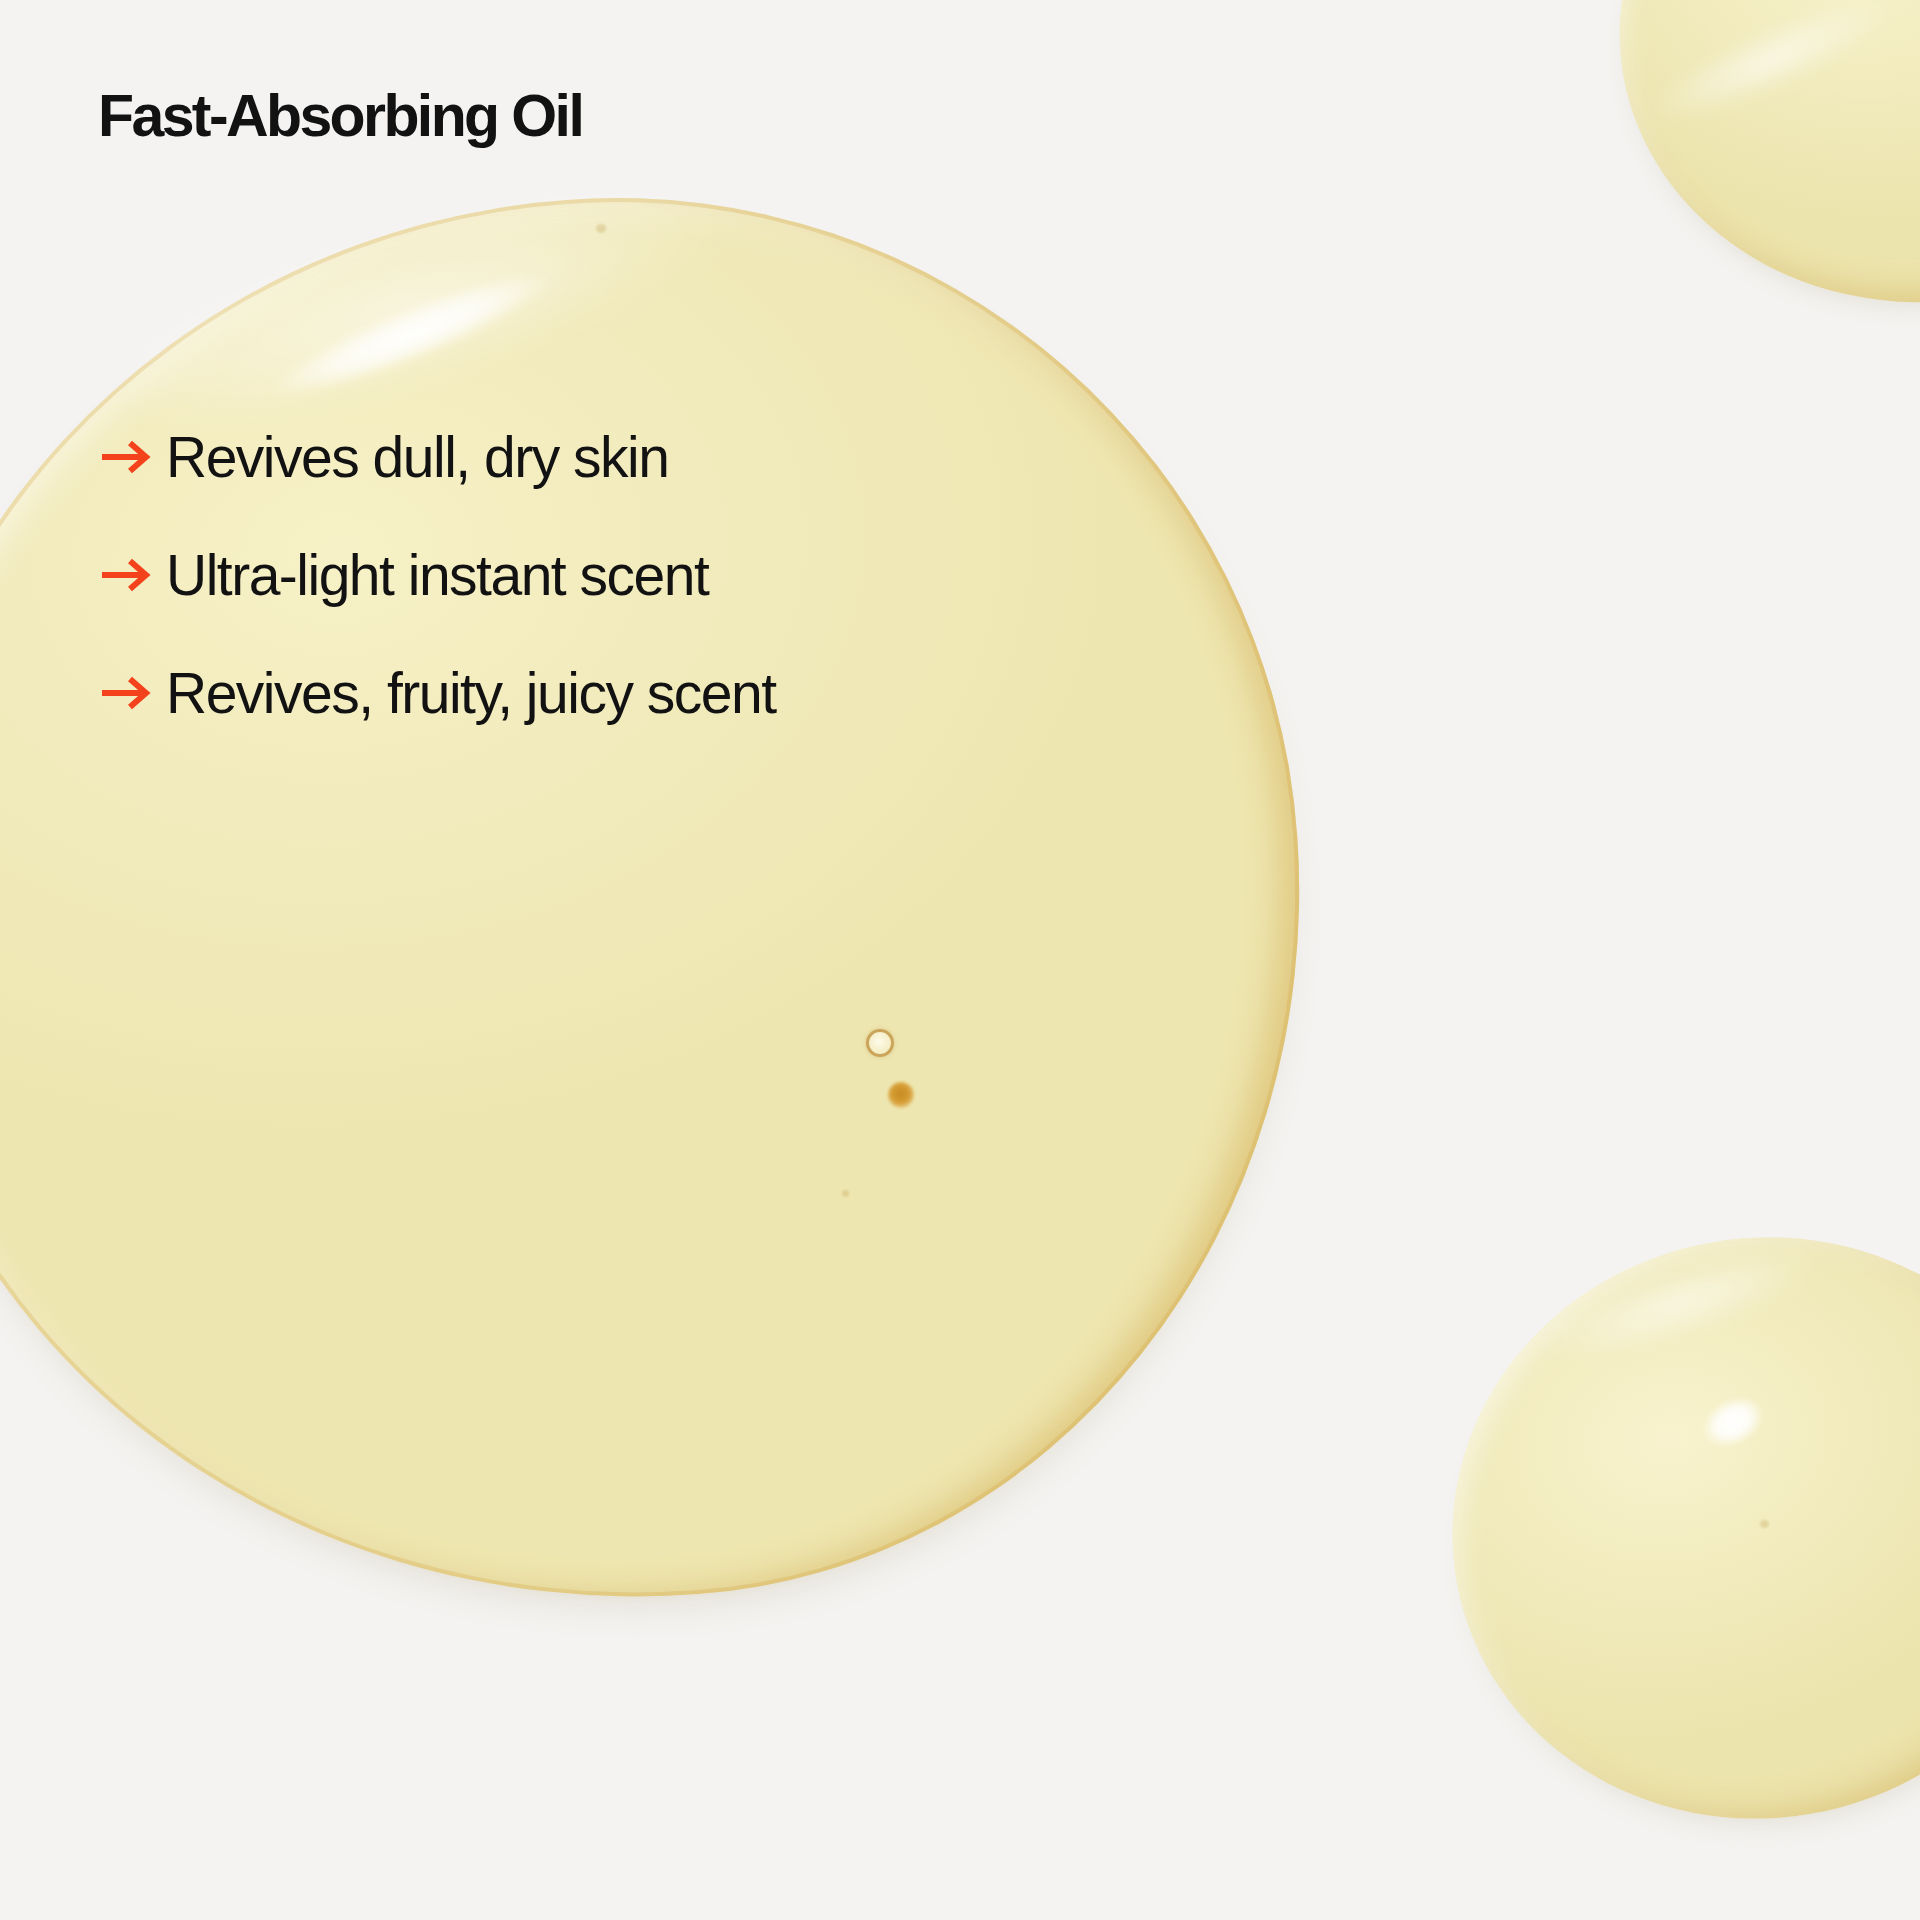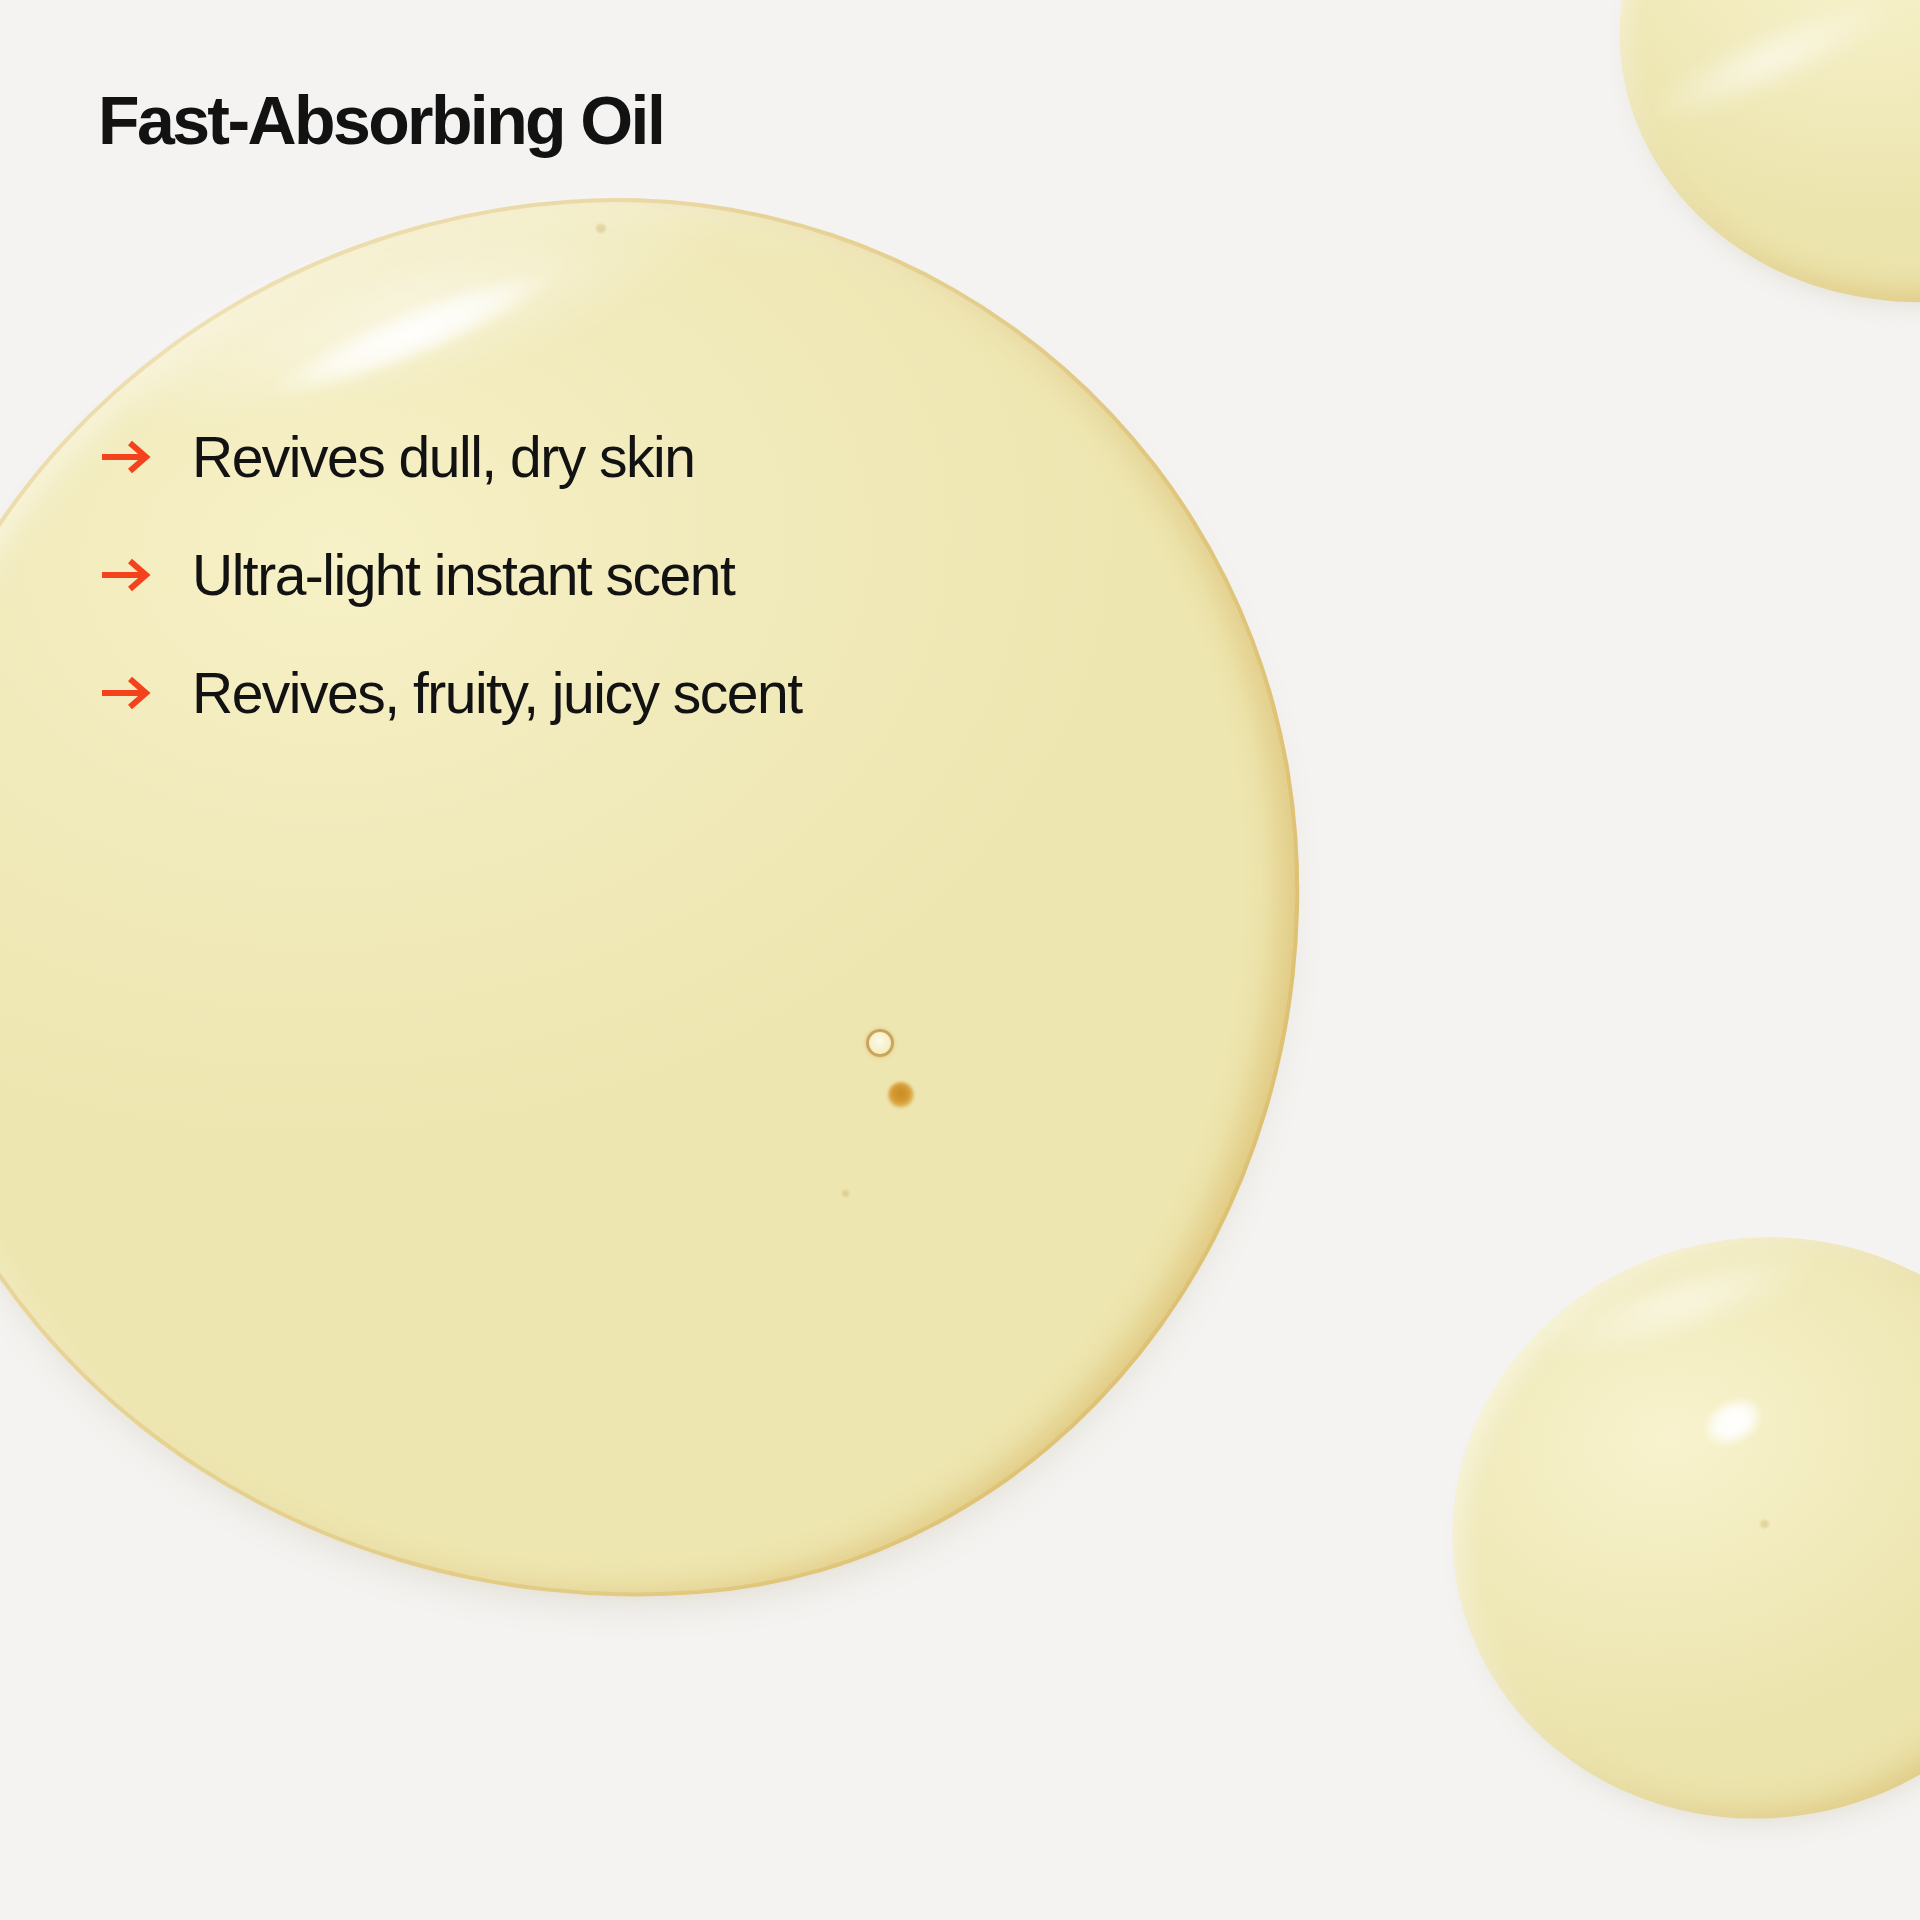--- a/index.html
+++ b/index.html
@@ -149,38 +149,38 @@
 
   
   #content {
     position:absolute;
     inset:0;
     z-index:10;
   }
   #page-title {
     position:absolute;
     left:98px; top:86px;
-    font-size:68px;
+    font-size:59px;
     font-weight:700;
     letter-spacing:-2.6px;
     color:#121212;
     line-height:1.02;
     white-space:nowrap;
     text-align:right;
   }
   #benefits-list {
     position:absolute;
     left:100px; top:398px;
     list-style:none;
   }
   .benefit-item {
     display:flex;
     align-items:center;
     height:118px;
-    gap:40px;
+    gap:14px;
   }
   .arrow-icon {
     flex:0 0 auto;
     width:52px; height:40px;
     display:block;
   }
   .benefit-label {
     font-size:57px;
     font-weight:500;
     letter-spacing:-1.5px;

